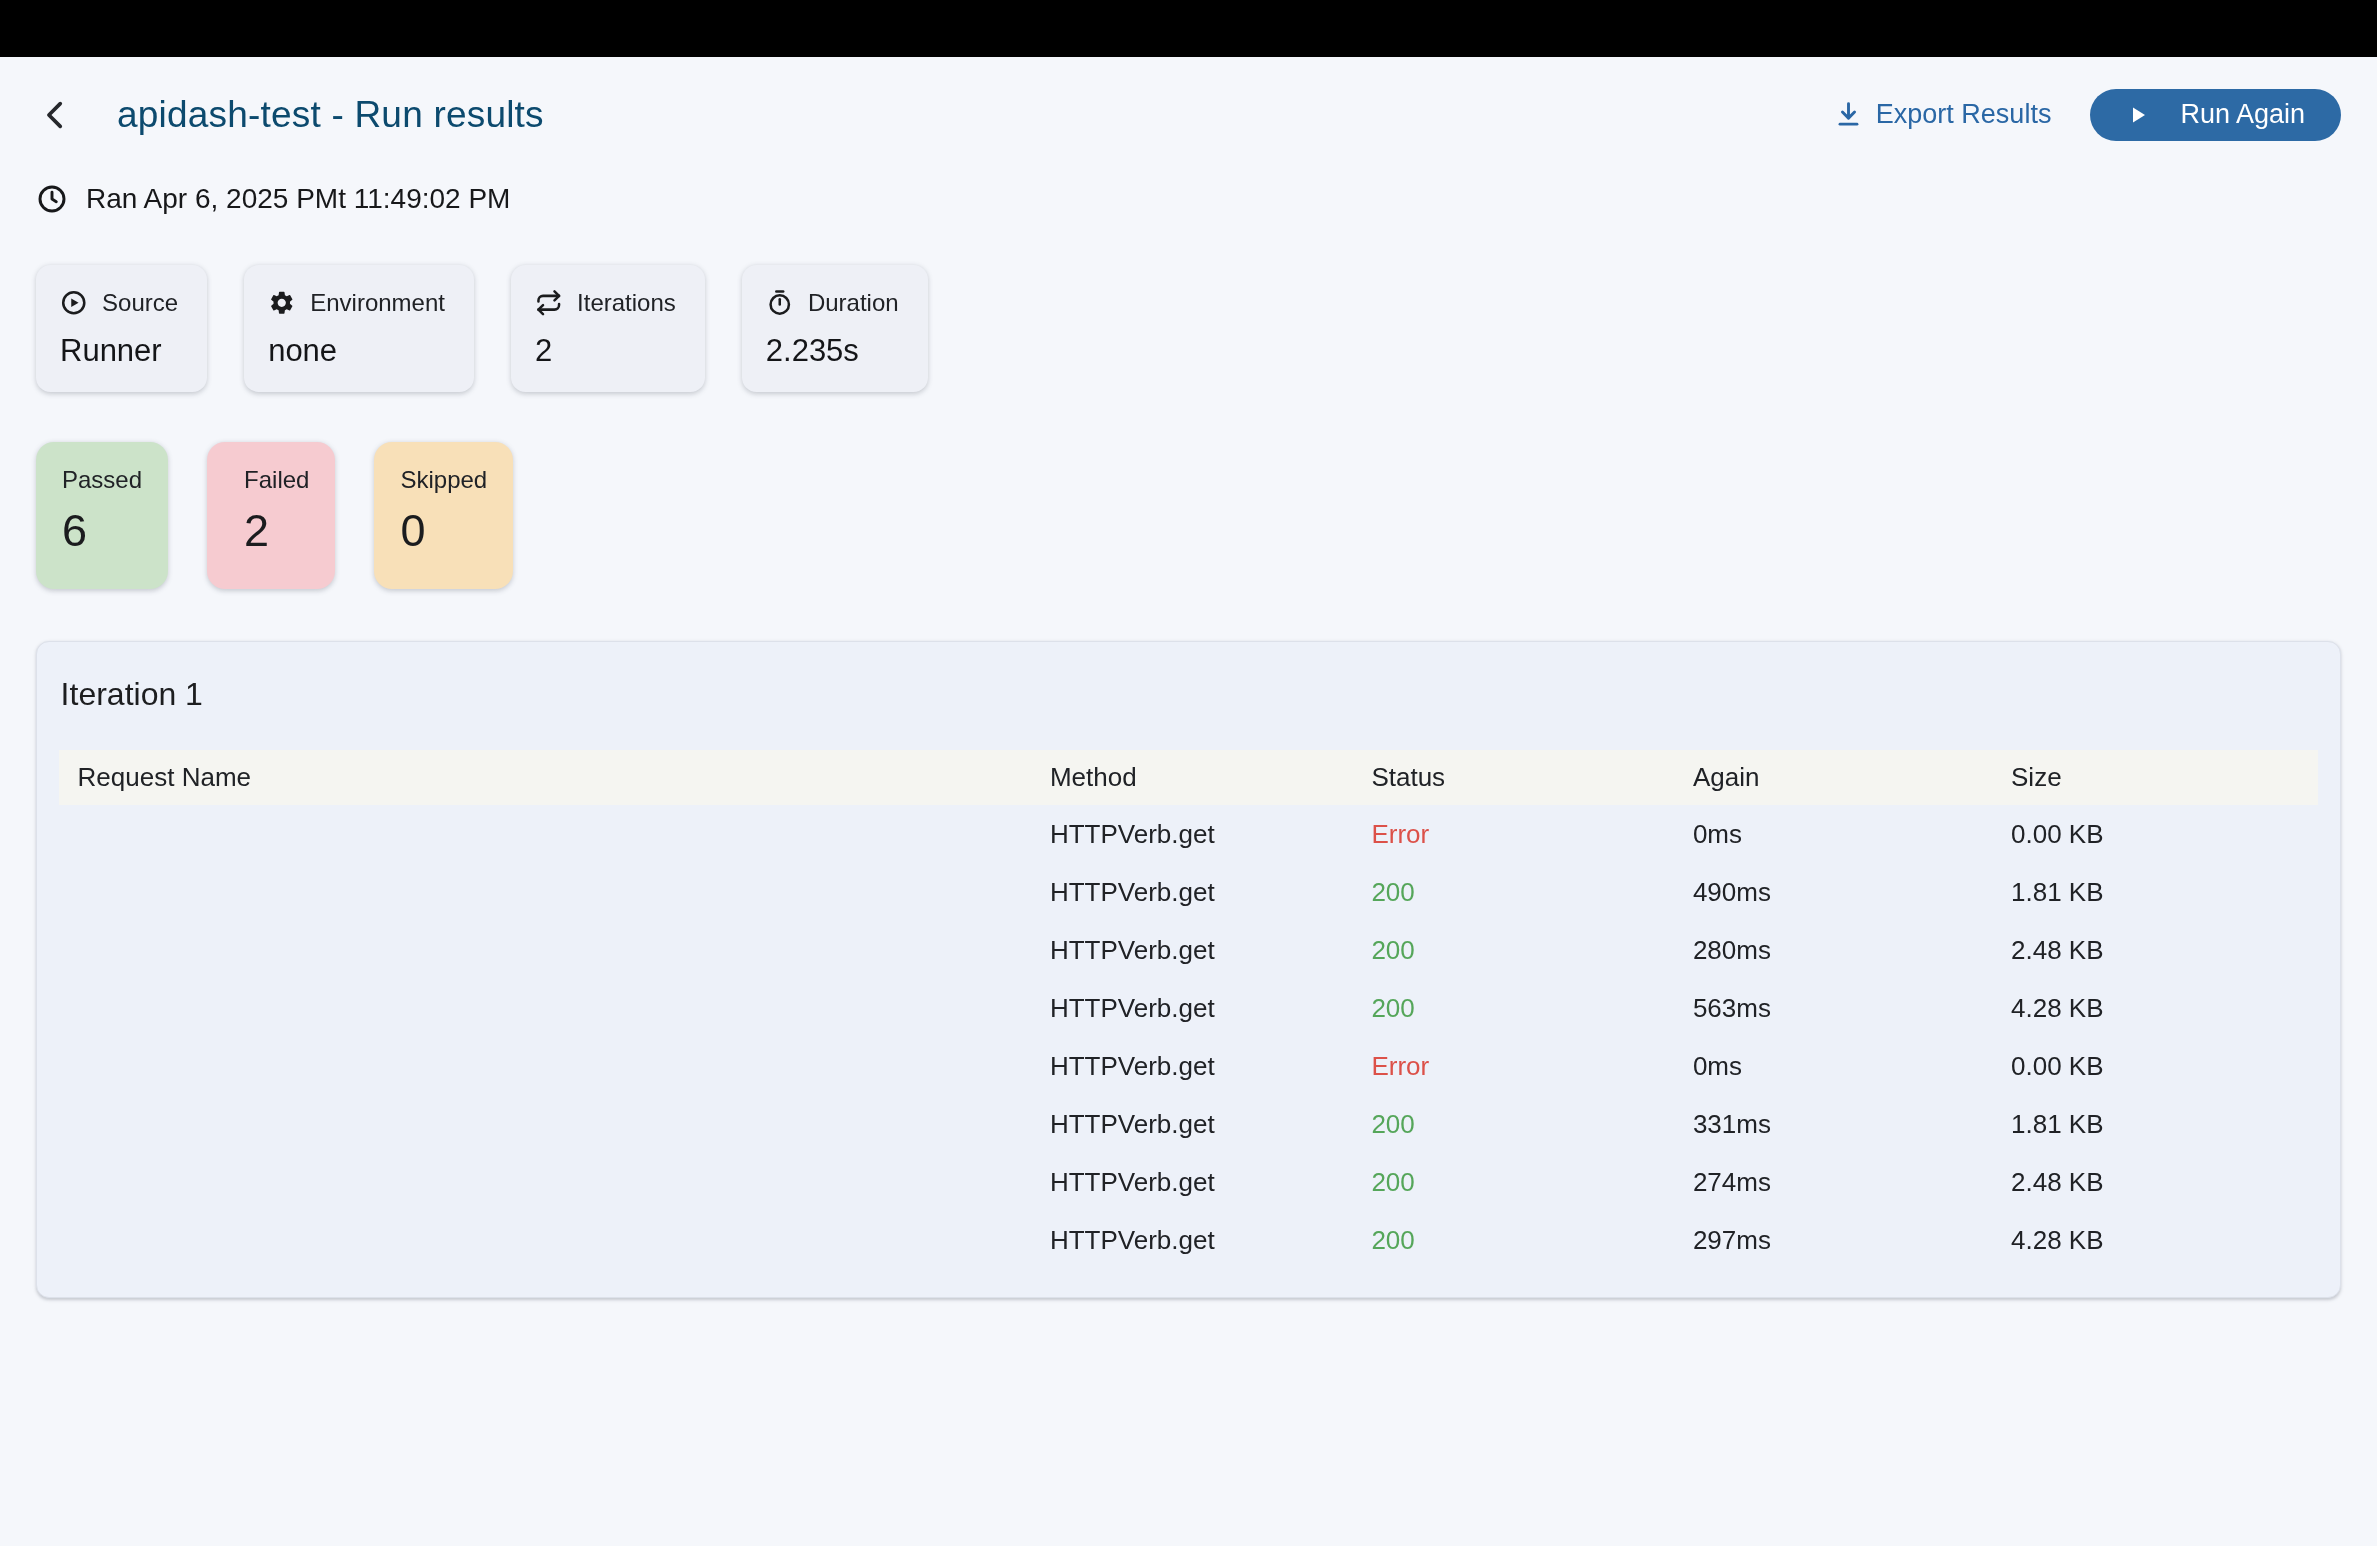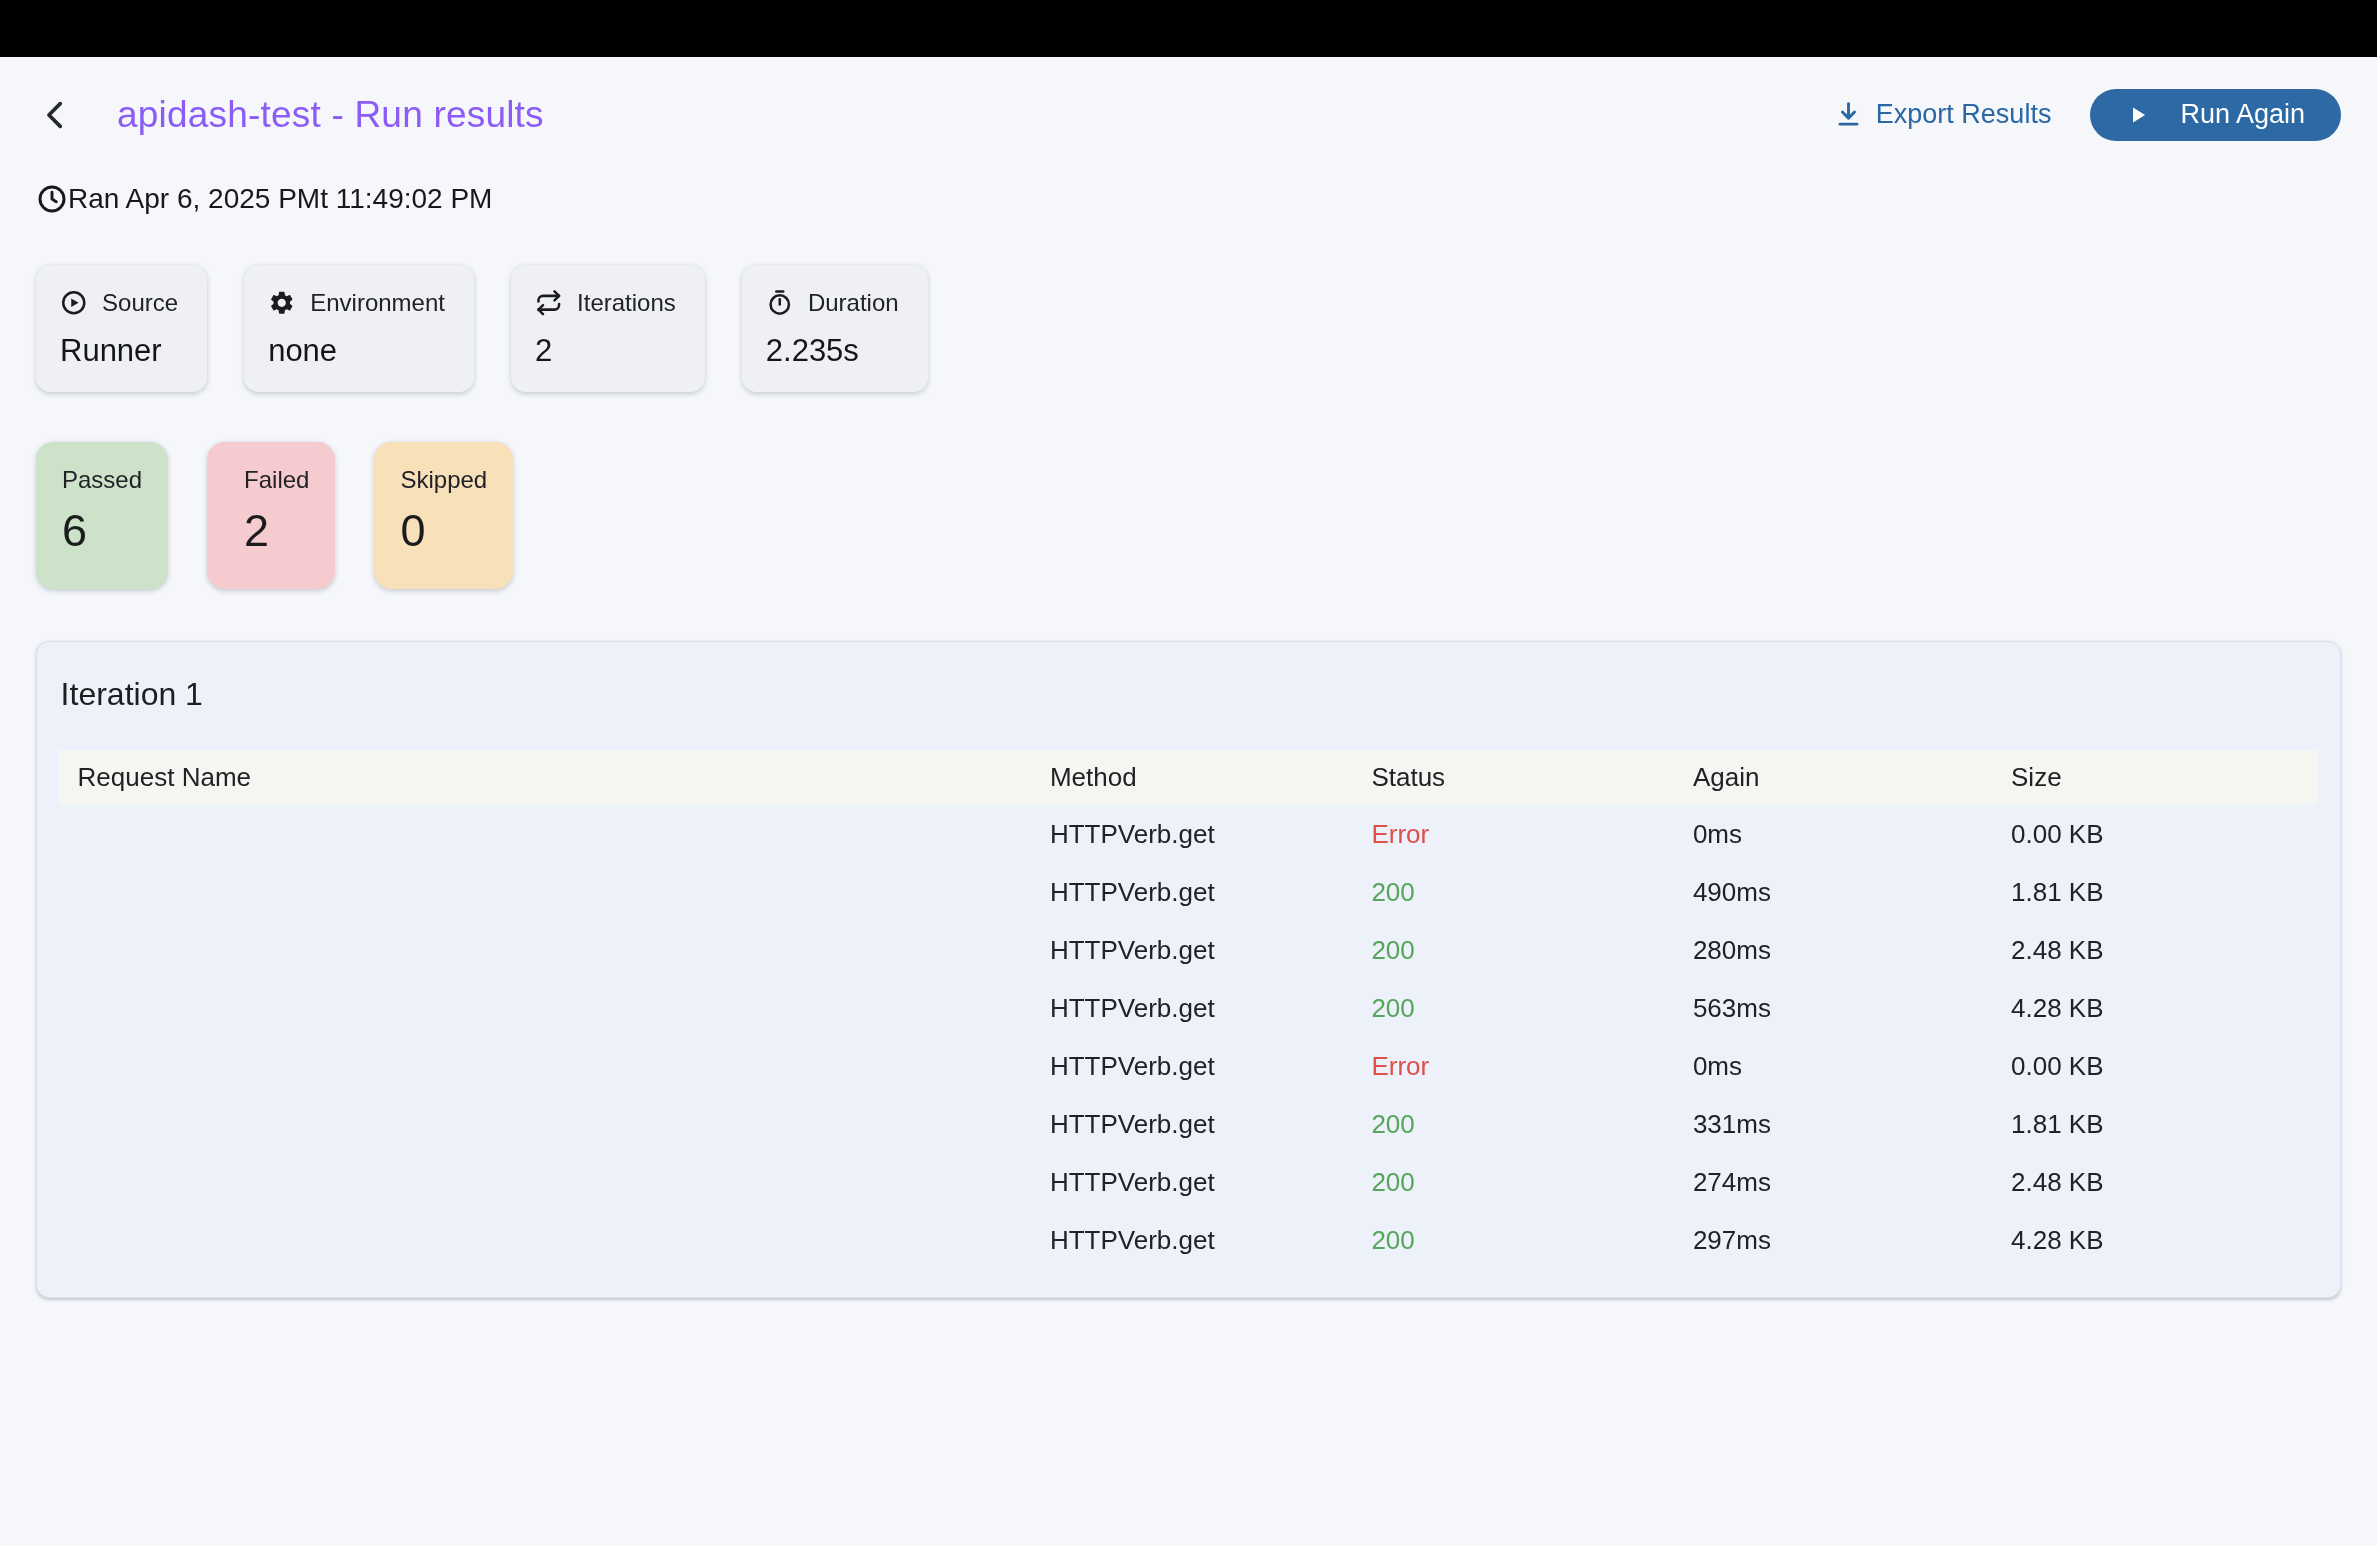--- a/index.html
+++ b/index.html
@@ -18,39 +18,39 @@
   
   .header-row {
     display: flex; align-items: center;
     margin-top: 31px; height: 53px;
   }
   .back-button {
     width: 39px; height: 39px; display: flex; align-items: center; justify-content: center;
     cursor: pointer; color: #26282c;
   }
   .page-title {
-    font-size: 37px; font-weight: 500; color: #8b5cf6; margin-left: 42px;
+    font-size: 37px; font-weight: 500; color: #0c4a6e; margin-left: 42px;
     letter-spacing: 0.2px;
   }
   .header-actions { margin-left: auto; display: flex; align-items: center; }
   .export-link {
     display: flex; align-items: center; gap: 13px;
     color: #2a67a5; font-size: 27px; cursor: pointer; text-align: center;
   }
   .run-again-button {
     margin-left: 39px;
     display: flex; align-items: center; gap: 30px;
     background: #2d6aa5; color: #ffffff;
     height: 52px; padding: 0 36px; border-radius: 27px;
     font-size: 27px; cursor: pointer; border: none;
   }
 
   
   .timestamp-row {
-    display: flex; align-items: center; 
+    display: flex; align-items: center; gap: 18px;
     margin-top: 42px; color: #17181a; font-size: 28px;
   }
 
   
   .info-cards { display: flex; gap: 37px; margin-top: 50px; }
   .info-card {
     background: #eef0f6; border-radius: 14.6px;
     box-shadow: 0 1.6px 5.7px rgba(80, 86, 100, 0.28);
     padding: 24px 29px 27.5px 24px; height: 127px;
     min-width: 162px;

